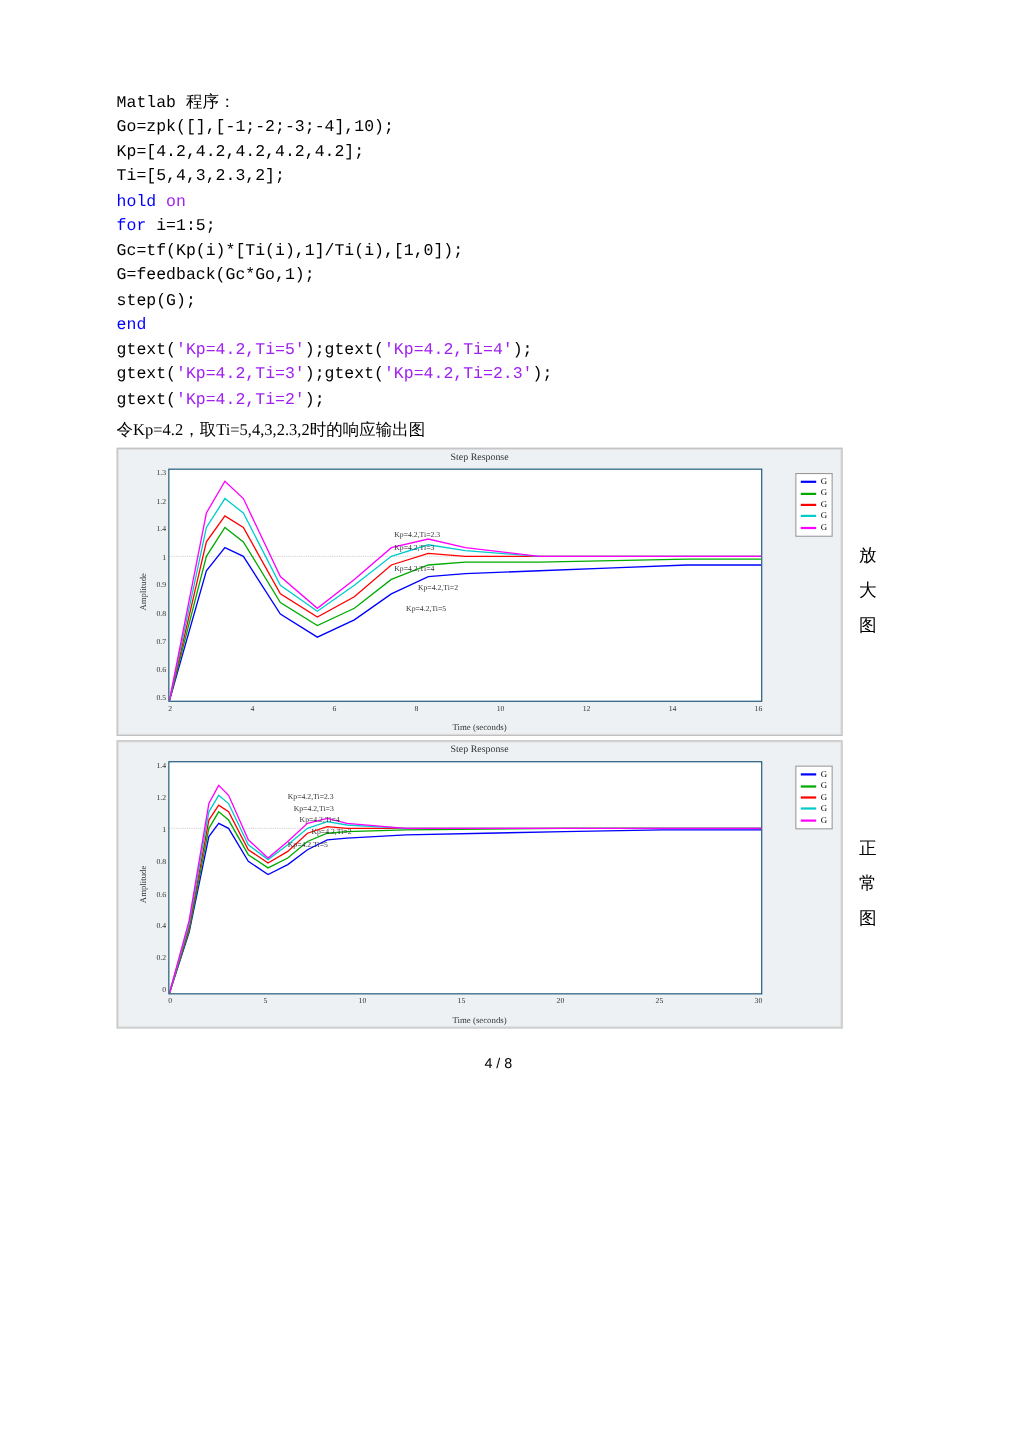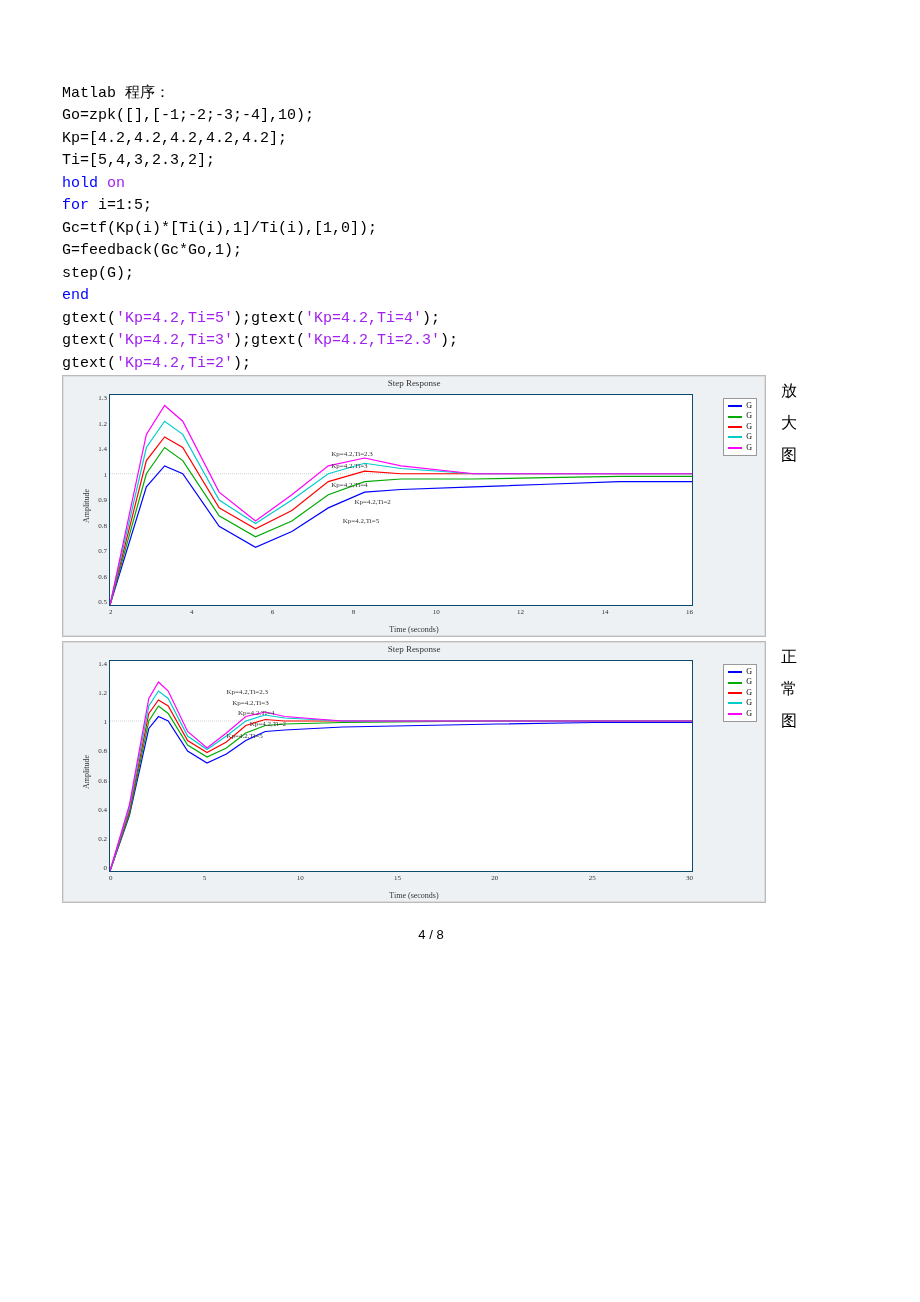--- a/index.html
+++ b/index.html
@@ -1,22 +1,22 @@
 <!DOCTYPE html>
 <html><head>
 <meta charset="utf-8">
 <style>
 body{margin:0;background:#fff;font-family:"SimSun","Songti SC",serif;font-size:15px;color:#000;width:920px}
-.page{padding:60px 120px 30px 62px}
+.page{padding:60px 120px 30px 106px}
 .code{font-family:"Courier New",monospace;font-size:15px;line-height:1.5;white-space:pre}
 .k-blue{color:#0000ff}
 .k-purple{color:#a020f0}
 .k-str{color:#a020f0}
 .text-line{font-family:"SimSun",serif;font-size:15px;line-height:1.6;margin:4px 0}
-.chart-row{display:flex;align-items:flex-start;gap:12px;margin-bottom:4px}
+.chart-row{display:flex;align-items:center;gap:12px;margin-bottom:4px}
 .chart-box{flex:1;border:1px solid #bbb;background:#eef1f3;position:relative;height:260px;box-shadow:inset 0 0 0 1px #ddd}
 .side-label{width:22px;display:flex;flex-direction:column;justify-content:center;align-items:center;font-size:16px;line-height:2}
 .plot{position:absolute;left:46px;right:72px;top:18px;bottom:30px;background:#fff;border:1px solid #0c4a6e}
 .ptitle{position:absolute;top:2px;left:0;right:0;text-align:center;font-size:9px;color:#333}
 .xlabel{position:absolute;bottom:2px;left:0;right:0;text-align:center;font-size:8px;color:#333}
 .ylabel{position:absolute;left:6px;top:50%;transform:translateY(-50%) rotate(-90deg);transform-origin:center;font-size:8px;color:#333}
 .legend{position:absolute;right:8px;top:22px;background:#fff;border:1px solid #999;font-size:8px;padding:2px 4px;line-height:1.3}
 .legend div{display:flex;align-items:center;gap:4px}
 .lg{width:14px;height:2px;display:inline-block}
 .yticks{position:absolute;left:28px;top:18px;bottom:30px;width:16px;display:flex;flex-direction:column;justify-content:space-between;font-size:7px;color:#333;text-align:right}
@@ -39,20 +39,21 @@
 <span class="k-blue">for </span><span>i=1:5;</span>
 <span>Gc=tf(Kp(i)*[Ti(i),1]/Ti(i),[1,0]);</span>
 <span>G=feedback(Gc*Go,1);</span>
 <span>step(G);</span>
 <span class="k-blue">end</span>
 <span>gtext(</span><span class="k-str">'Kp=4.2,Ti=5'</span><span>);gtext(</span><span class="k-str">'Kp=4.2,Ti=4'</span><span>);</span>
 <span>gtext(</span><span class="k-str">'Kp=4.2,Ti=3'</span><span>);gtext(</span><span class="k-str">'Kp=4.2,Ti=2.3'</span><span>);</span>
 <span>gtext(</span><span class="k-str">'Kp=4.2,Ti=2'</span><span>);</span>
 </div>
 
+<div class="text-line">令Kp=4.2，取Ti=5,4,3,2.3,2时的响应输出图</div>
 
 <div class="chart-row">
   <div class="chart-box">
     <div class="ptitle">Step Response</div>
     <div class="ylabel">Amplitude</div>
     <div class="xlabel">Time (seconds)</div>
     <div class="yticks" id="yt0">
           <span>1.3</span>
           <span>1.2</span>
           <span>1.4</span>

